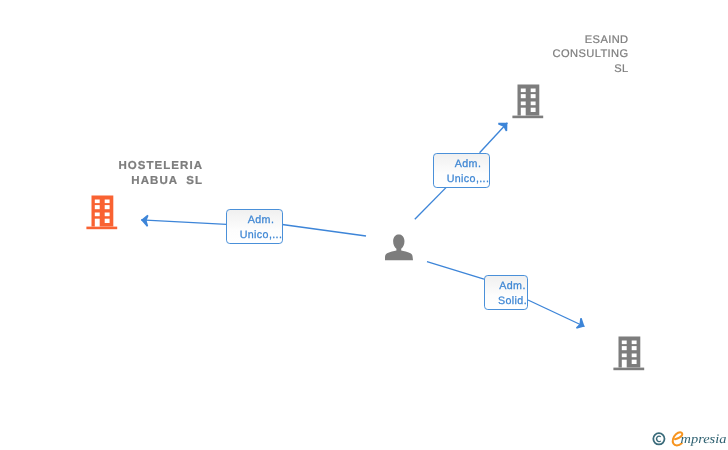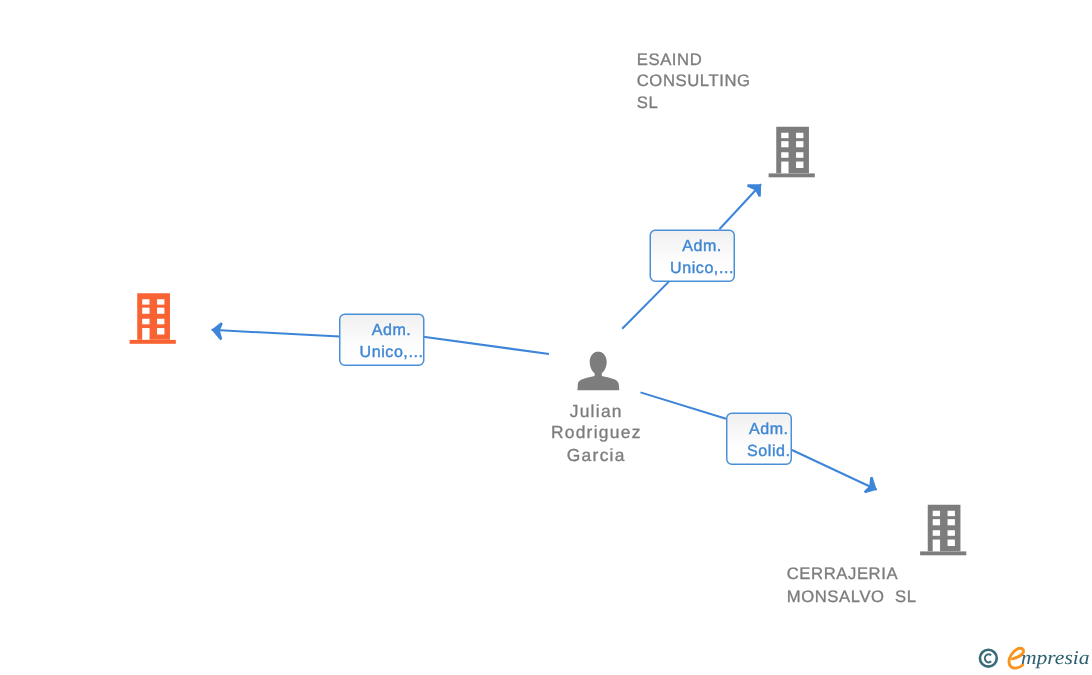--- a/index.html
+++ b/index.html
@@ -2,21 +2,21 @@
 <html><head>
 <meta charset="utf-8">
 <style>
   html,body{margin:0;padding:0;background:#ffffff;}
   body{width:728px;height:450px;font-family:"Liberation Sans",sans-serif;overflow:hidden;
     -webkit-font-smoothing:antialiased;-moz-osx-font-smoothing:grayscale;text-rendering:geometricPrecision;}
   #stage{position:relative;width:728px;height:450px;background:#fff;
     transform:translateZ(0);will-change:transform;}
   svg.layer{position:absolute;left:0;top:0;width:728px;height:450px;overflow:visible;}
   .node{position:absolute;}
-  .node-caption{position:absolute;text-align:left;font-size:11.1px;line-height:14.75px;
+  .node-caption{position:absolute;text-align:right;font-size:11.1px;line-height:14.75px;
     letter-spacing:0.4px;color:#7d7d7d;white-space:pre;-webkit-text-stroke:0.22px #7d7d7d;}
   .node-caption.bold-name{font-weight:bold;letter-spacing:1.05px;font-size:11.5px;line-height:14.9px;}
   .person-caption{position:absolute;text-align:center;font-size:11.6px;line-height:14.75px;
     letter-spacing:0.85px;color:#7d7d7d;white-space:pre;-webkit-text-stroke:0.22px #7d7d7d;}
   .edge-label{position:absolute;box-sizing:border-box;border:1.8px solid #4a90d9;border-radius:3.8px;
     background:linear-gradient(180deg,#f0f0f0 0%,#fdfdfd 60%,#ffffff 100%);
     color:#3f87d4;font-size:10.7px;line-height:14.6px;letter-spacing:0.38px;text-align:center;
     white-space:pre;padding-top:3.1px;padding-right:3px;-webkit-text-stroke:0.26px #3f87d4;
     display:flex;align-items:center;justify-content:center;padding-left:16px;}
   .wm{position:absolute;left:646px;top:424px;width:82px;height:26px;}
@@ -42,20 +42,22 @@
       <path d="M 414.8 219.2 L 446.2 187.4" stroke="#3d85d8" stroke-width="1.35" fill="none"></path>
       <path d="M 479.6 152.8 L 507.4 122.8" stroke="#3d85d8" stroke-width="1.35" fill="none" marker-end="url(#arw)"></path>
     </g>
 
     <g>
       <path d="M 427.0 261.6 L 484.0 279.2" stroke="#3d85d8" stroke-width="1.35" fill="none"></path>
       <path d="M 528 300 L 584.5 326.5" stroke="#3d85d8" stroke-width="1.35" fill="none" marker-end="url(#arw)"></path>
     </g>
   </svg>
 
+  <div class="node-caption bold-name" style="left:-1px;top:158.6px;width:204px;">HOSTELERIA
+HABUA  SL</div>
   <svg class="node" style="left:86px;top:194px;width:33px;height:36px;" viewBox="0 0 33 36">
     <rect x="5.5" y="1.5" width="21.8" height="31" fill="#f96232"></rect>
     <rect x="0.4" y="32.6" width="30.8" height="2.6" fill="#f96232"></rect>
     <rect x="8.8" y="5.5" width="4.9" height="3.6" fill="#fff"></rect>
     <rect x="18.7" y="5.5" width="4.9" height="3.6" fill="#fff"></rect>
     <rect x="8.8" y="11.1" width="4.9" height="4.1" fill="#fff"></rect>
     <rect x="18.7" y="11.1" width="4.9" height="4.1" fill="#fff"></rect>
     <rect x="8.8" y="18.5" width="4.9" height="3.7" fill="#fff"></rect>
     <rect x="18.7" y="18.5" width="4.9" height="3.7" fill="#fff"></rect>
     <rect x="8.8" y="24.7" width="4.9" height="7.8" fill="#fff"></rect>
@@ -87,38 +89,33 @@
              c 1.75 0.84 2.6 1.95 2.75 3.55
              l 0.45 3.75
              l -29.0 0
              l 0.45 -3.75
              c 0.15 -1.6 1.0 -2.71 2.75 -3.55
              c 2.2 -1.0 6.25 -1.9 8.85 -2.45
              l 0 -1.9
              c -1.9 -1.3 -3.35 -4.4 -3.35 -7.75
              c 0 -4.05 2.6 -7.05 5.95 -7.05 z" fill="#7d7d7d"></path>
   </svg>
-  <div class="person-caption" style="left:295.5px;top:267.7px;width:204px;">Julian
-Rodriguez
-Garcia</div>
 
   <svg class="node" style="left:613px;top:335px;width:33px;height:36px;" viewBox="0 0 33 36">
     <rect x="5.5" y="1.5" width="21.8" height="31" fill="#7d7d7d"></rect>
     <rect x="0.4" y="32.6" width="30.8" height="2.6" fill="#7d7d7d"></rect>
     <rect x="8.8" y="5.5" width="4.9" height="3.6" fill="#fff"></rect>
     <rect x="18.7" y="5.5" width="4.9" height="3.6" fill="#fff"></rect>
     <rect x="8.8" y="11.1" width="4.9" height="4.1" fill="#fff"></rect>
     <rect x="18.7" y="11.1" width="4.9" height="4.1" fill="#fff"></rect>
     <rect x="8.8" y="18.5" width="4.9" height="3.7" fill="#fff"></rect>
     <rect x="18.7" y="18.5" width="4.9" height="3.7" fill="#fff"></rect>
     <rect x="8.8" y="24.7" width="4.9" height="7.8" fill="#fff"></rect>
     <rect x="18.7" y="24.7" width="4.9" height="4.3" fill="#fff"></rect>
   </svg>
-  <div class="node-caption" style="left:524.5px;top:375.9px;width:204px;">CERRAJERIA
-MONSALVO  SL</div>
 
   <div class="edge-label" style="left:226px;top:209px;width:57px;height:35px;">Adm.
 Unico,...</div>
   <div class="edge-label" style="left:433px;top:153px;width:57px;height:35px;">Adm.
 Unico,...</div>
   <div class="edge-label" style="left:484px;top:275px;width:44px;height:35px;">Adm.
 Solid.</div>
 
   <svg class="wm" viewBox="0 0 82 26" shape-rendering="geometricPrecision">
     <g>

